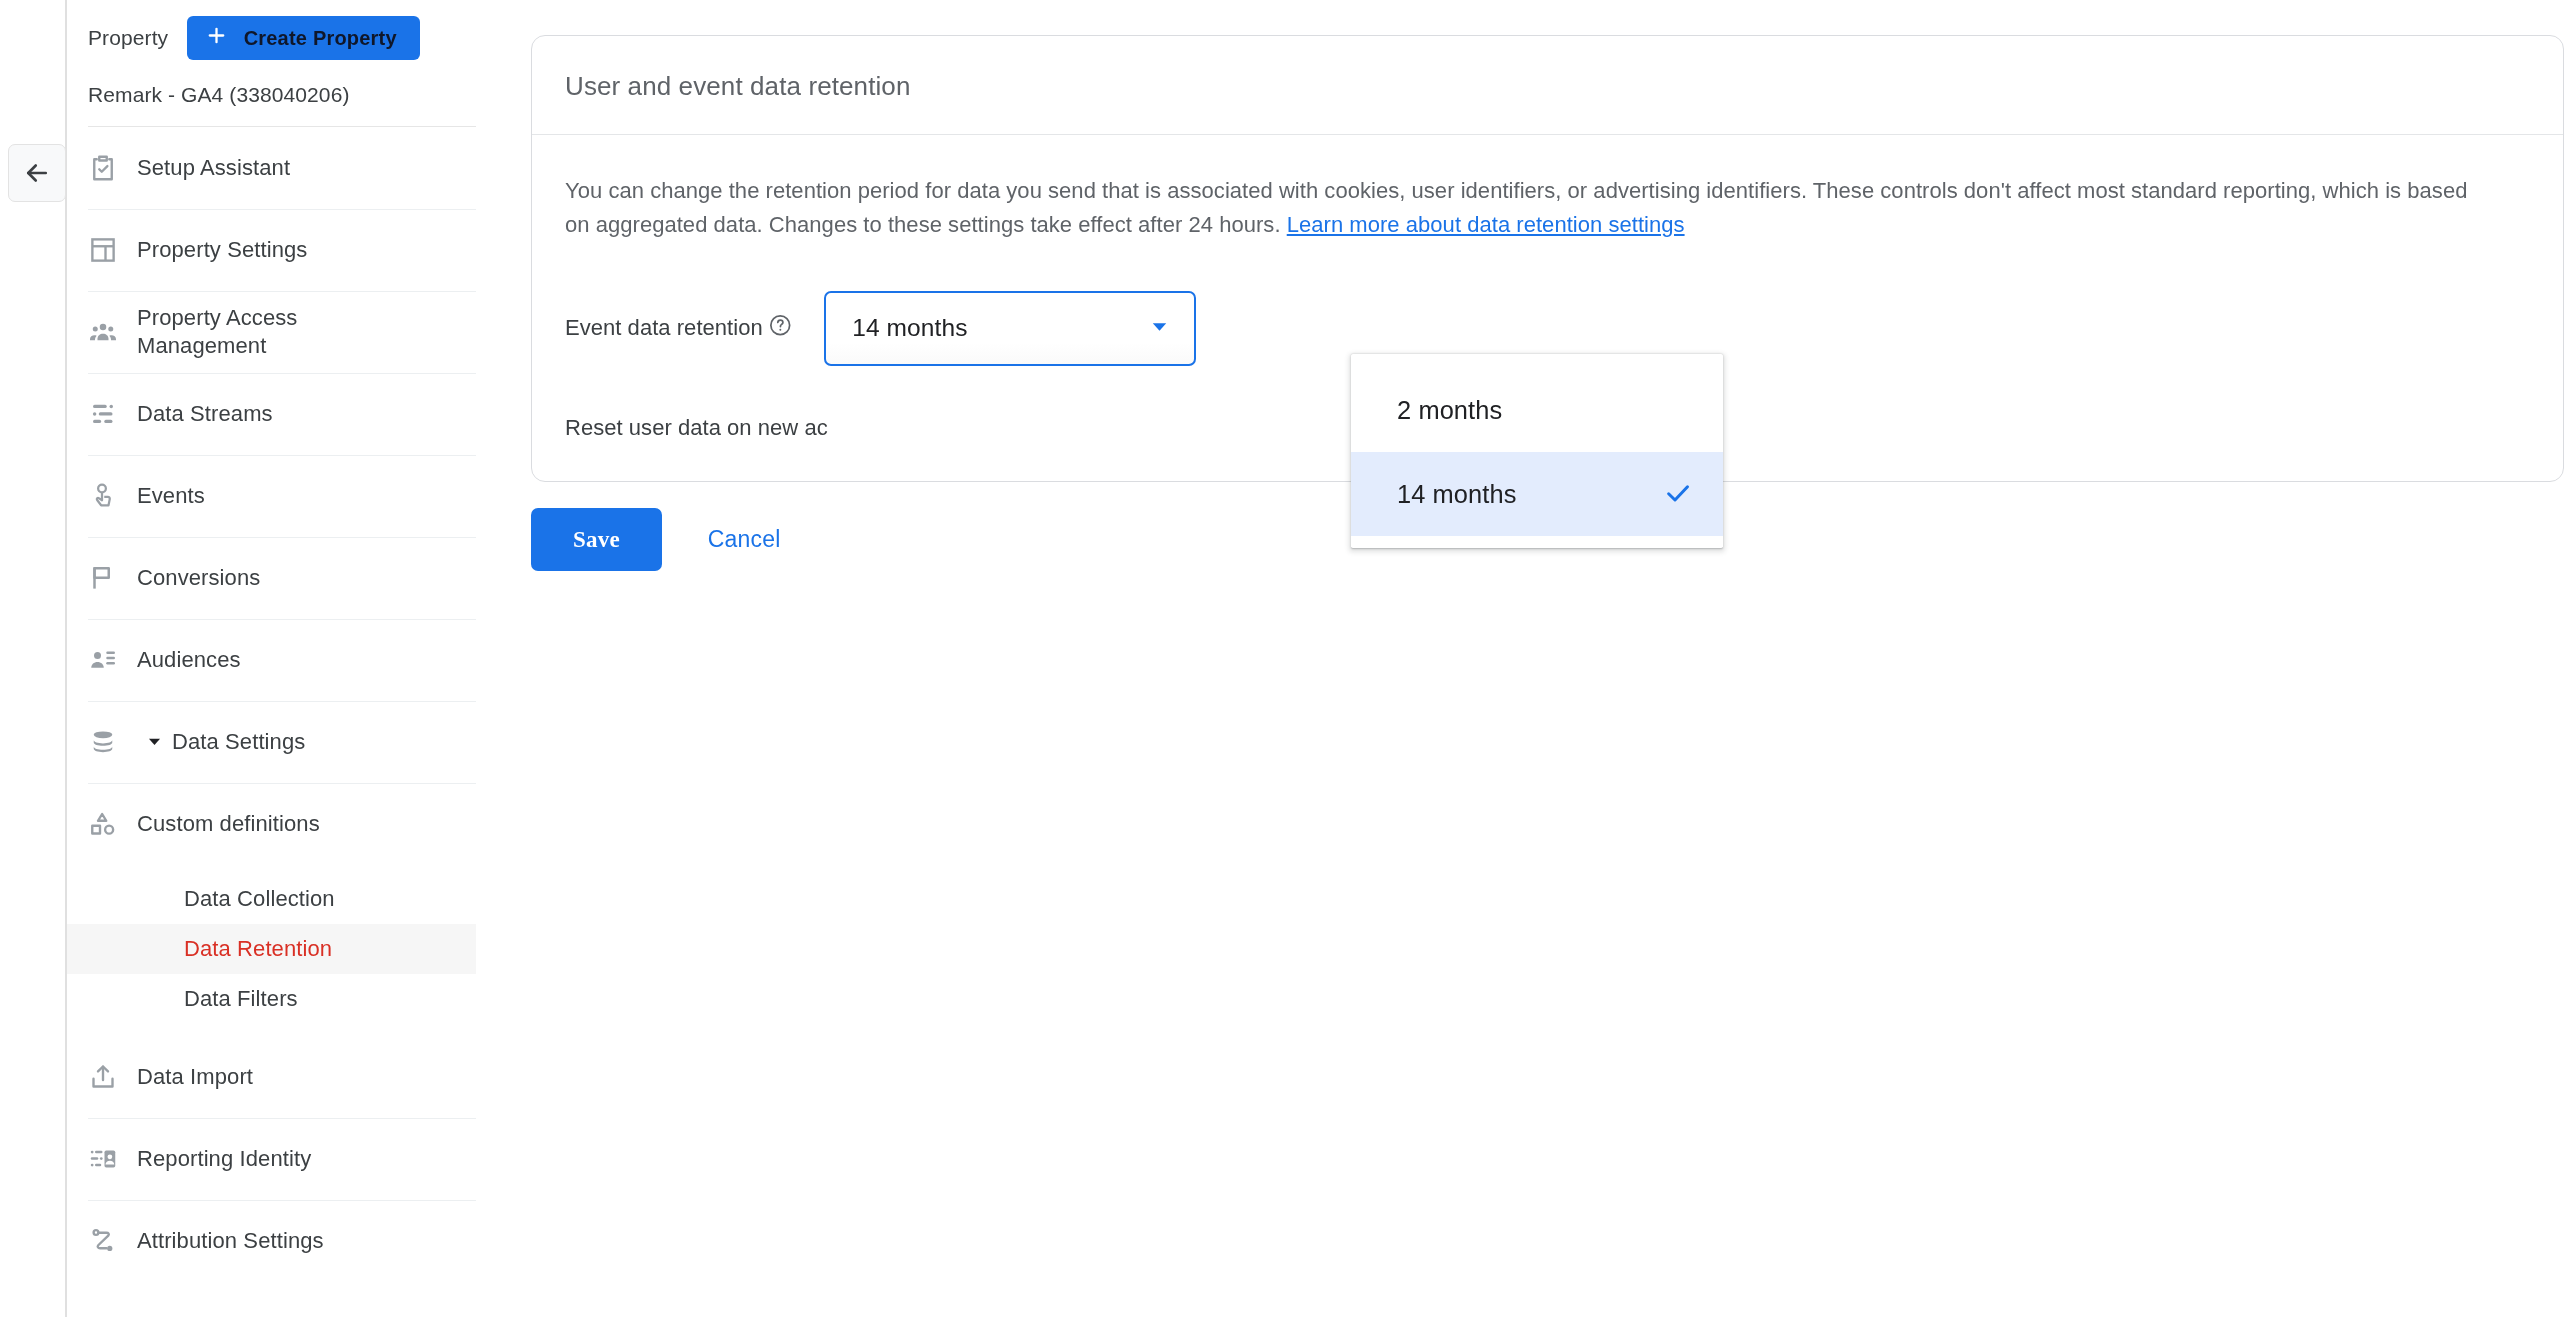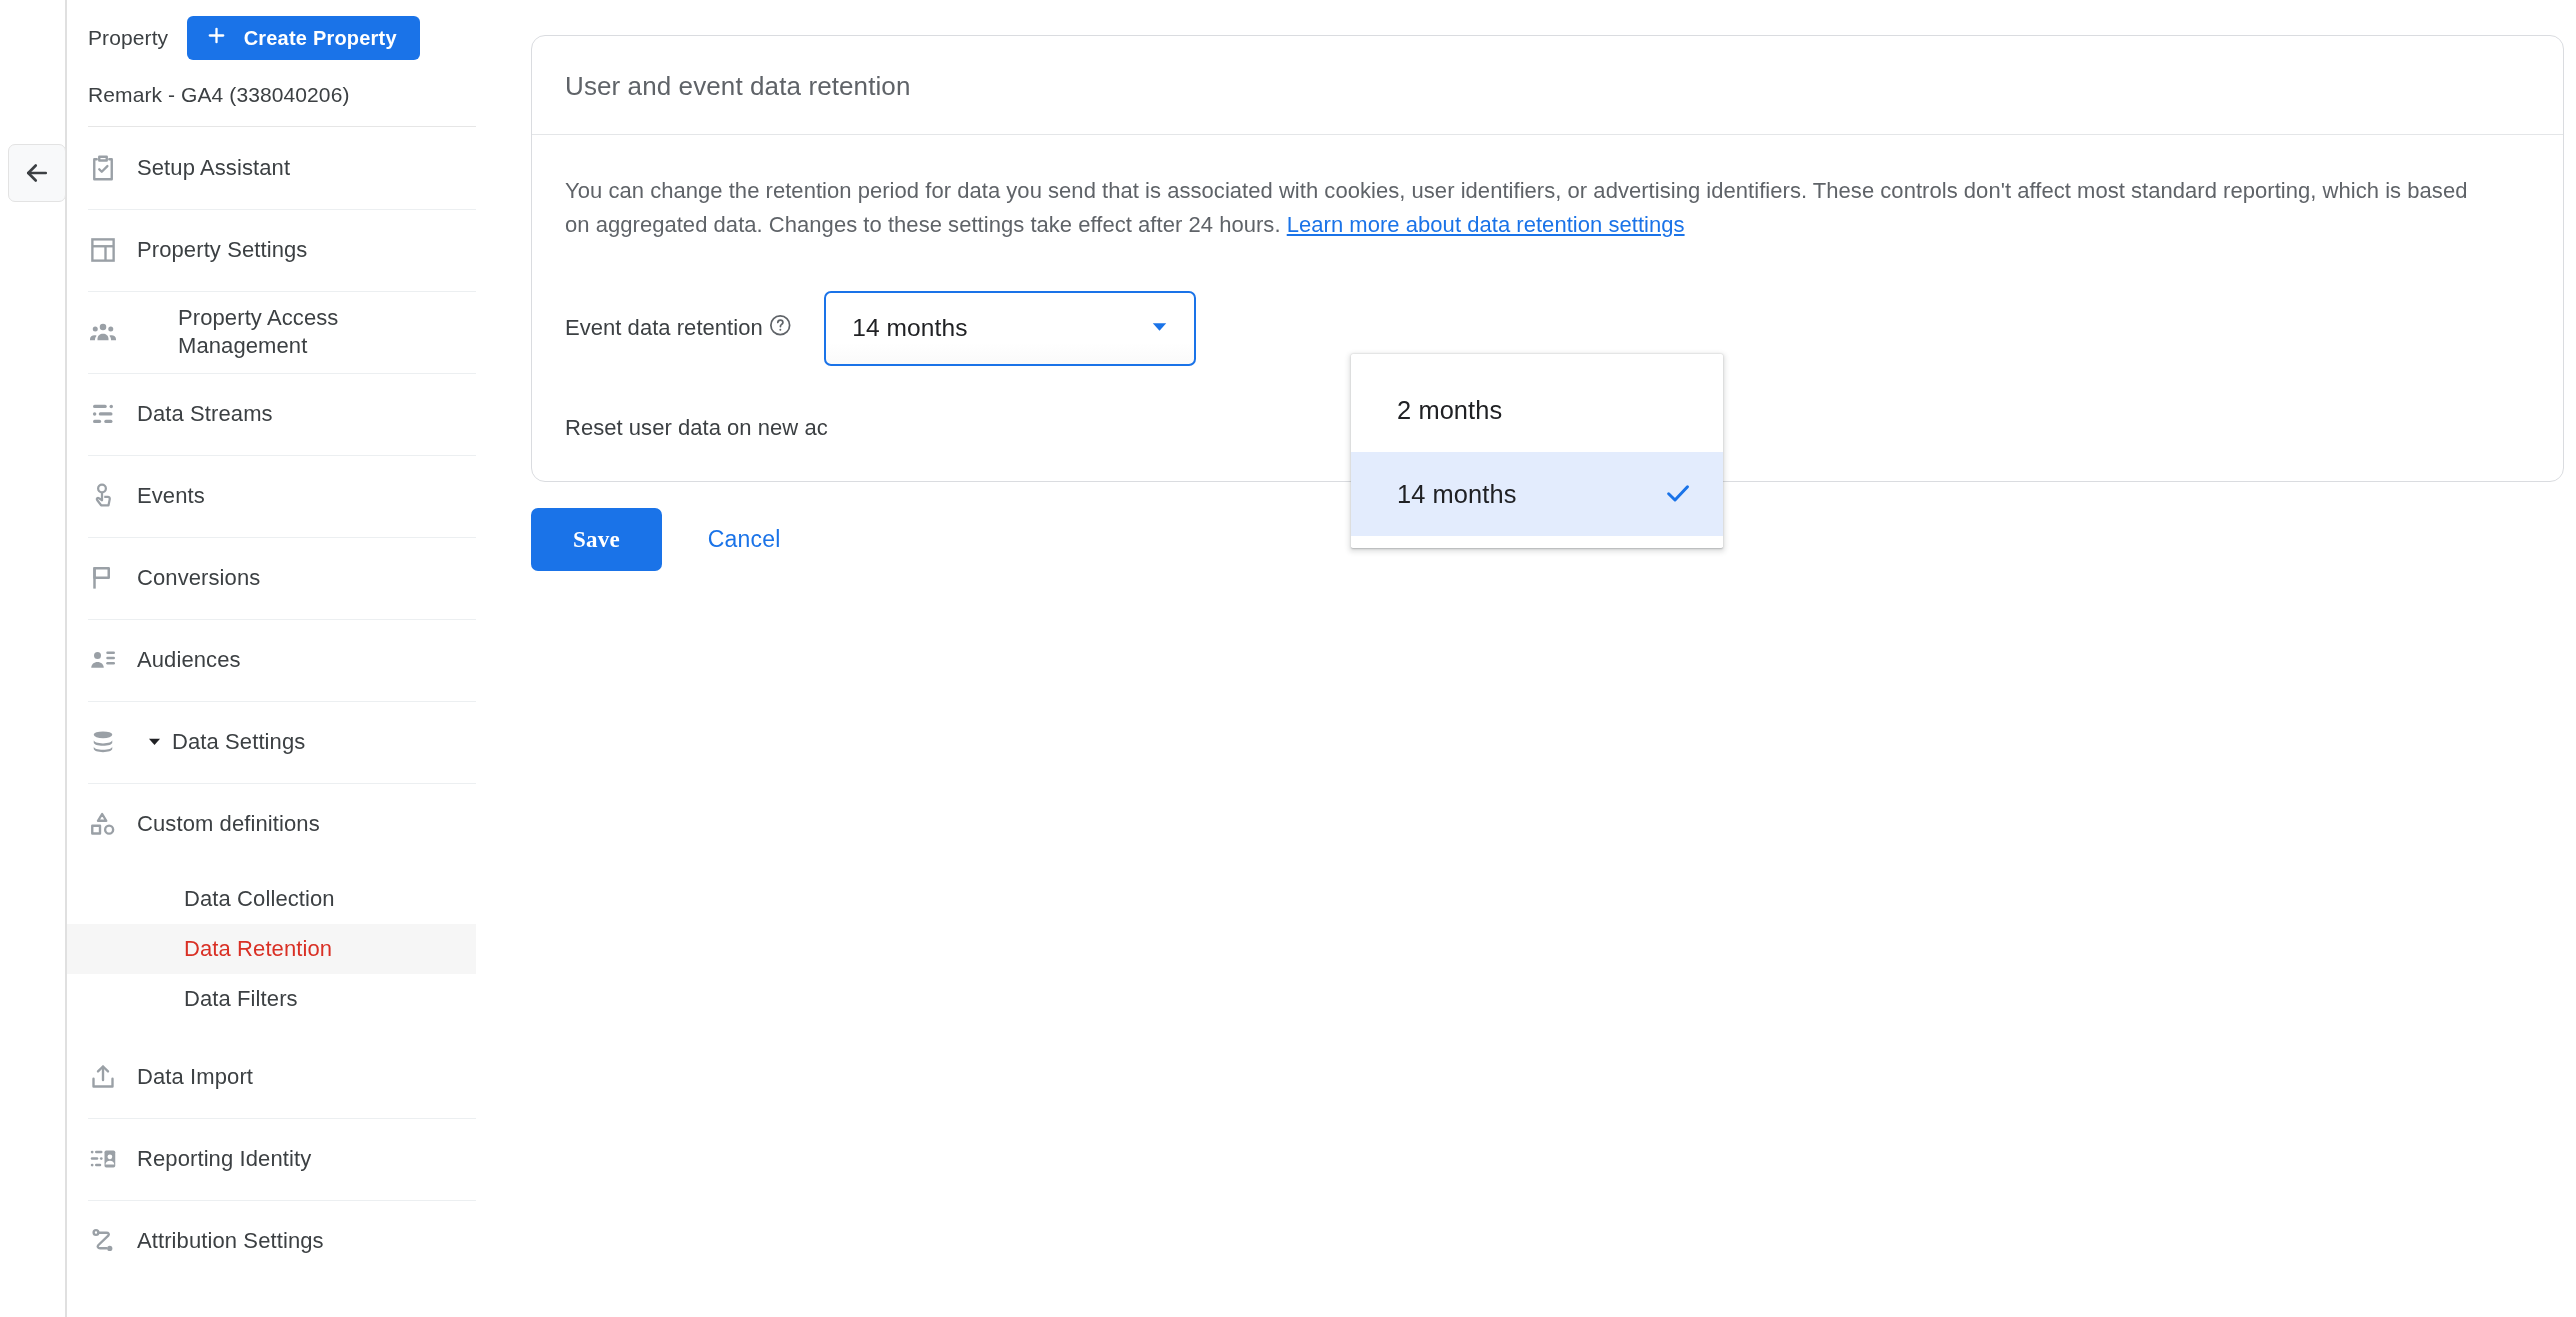--- a/index.html
+++ b/index.html
@@ -37,21 +37,21 @@
   }
   .prop-header {
     display: flex; align-items: center; gap: 19px;
     padding: 16px 0 0 21px;
   }
   .prop-label {
     font-size: 21px; color: #3c4043; letter-spacing: 0.1px;
   }
   .create-btn {
     display: inline-flex; align-items: center; gap: 16px;
-    background: #1a73e8; color: #ffffff;
+    background: #1a73e8; color: #0f172a;
     border: none; border-radius: 6.1px;
     height: 44px; padding: 0 23px 0 17.5px;
     font-size: 20px; font-weight: 700; letter-spacing: 0.2px;
     font-family: "Liberation Sans", sans-serif;
     cursor: pointer; white-space: nowrap;
   }
   .plus-icon { display:block; }
   .prop-name {
     font-size: 21px; color: #3c4043; padding: 23px 0 19px 21px;
     letter-spacing: 0.1px; white-space: nowrap;
@@ -70,21 +70,21 @@
     height: 0.9px; background: #eceff1;
   }
   .nav-icon {
     width: 49px; min-width: 49px; display: flex;
     align-items: center; justify-content: flex-start;
   }
   .nav-label {
     font-size: 22px; color: #3c4043; line-height: 1.25;
     letter-spacing: 0.1px; padding-right: 16px;
   }
-  .nav-label.two-line { max-width: 228px; margin-left: 41px; }
+  .nav-label.two-line { max-width: 228px; }
 
   .expander {
     width: 35px; min-width: 35px; display:flex;
     align-items:center; justify-content:center;
   }
   .sub-item {
     position: relative;
     display: flex; align-items: center;
     height: 50px; padding-left: 117px;
     font-size: 22px; color: #3c4043;

